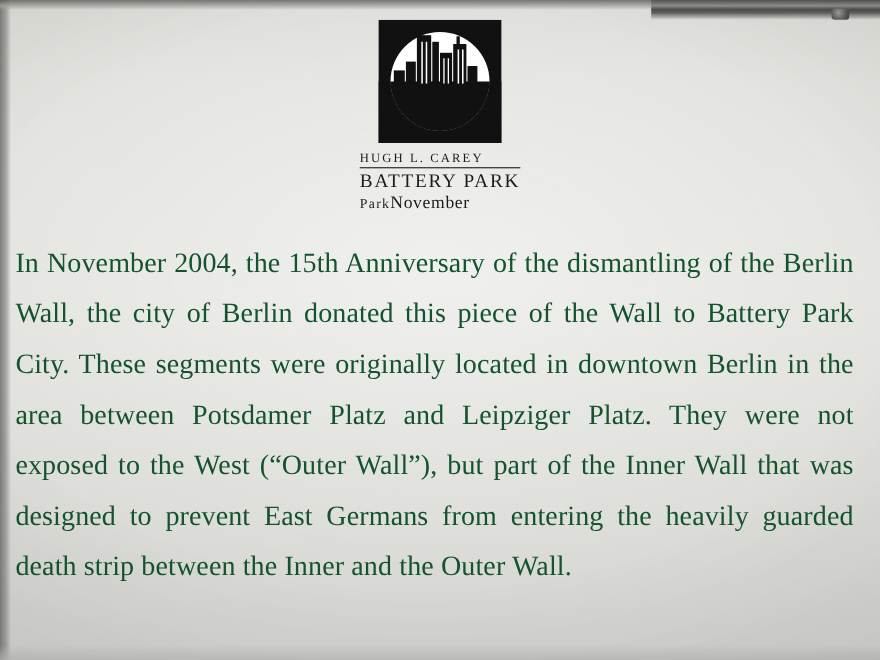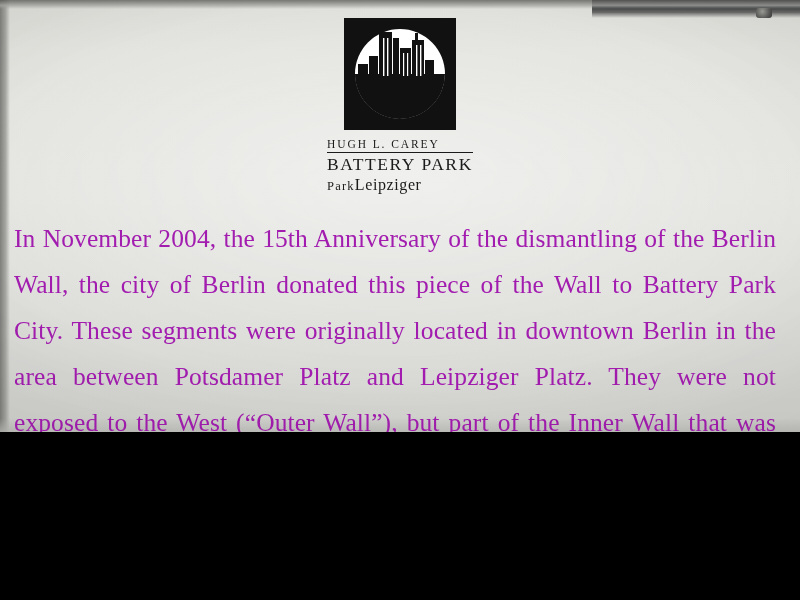--- a/index.html
+++ b/index.html
@@ -3,21 +3,21 @@
 <meta charset="utf-8">
 <style>
   html, body {
     margin: 0;
     padding: 0;
     background: #000;
   }
   #photo {
     position: relative;
     width: 800px;
-    height: 432px;
+    height: 600px;
     overflow: hidden;
     background: #d9d9d4;
     font-family: "Liberation Serif", serif;
   }
   
   .plaque-surface {
     position: absolute;
     inset: 0;
     background:
       radial-gradient(ellipse 120% 90% at 50% 40%, rgba(255,255,255,0.55) 0%, rgba(255,255,255,0.0) 70%),
@@ -114,21 +114,21 @@
     font-size: 12.5px;
     letter-spacing: 1.2px;
   }
 
   
   .plaque-text {
     position: absolute;
     left: 14px;
     top: 216px;
     width: 762px;
-    color: #a21caf;
+    color: #14532d;
     font-family: "Liberation Serif", serif;
     font-size: 25.5px;
     line-height: 46px;
     text-align: justify;
     text-align-last: left;
     letter-spacing: 0.1px;
   }
   .plaque-text p { margin: 0; }
 
   
@@ -189,21 +189,21 @@
 
         <path d="M101 56 A45 45 0 0 1 56 101 L56 112 L112 112 L112 56 Z" fill="#111111"></path>
         <path d="M11 56 A45 45 0 0 0 56 101 L56 112 L0 112 L0 56 Z" fill="#111111"></path>
       </svg>
     </div>
 
     <div class="logo-words">
       <div class="logo-line1">Hugh L. Carey</div>
       <div class="logo-line2">Battery Park</div>
       <div class="logo-line3">
-        <span class="small">Park</span><span>Leipziger</span>
+        <span class="small">Park</span><span>November</span>
       </div>
     </div>
 
   </div>
 
   <div class="plaque-text">
     <p>In November 2004, the 15th Anniversary of the dismantling of the Berlin Wall, the city of Berlin donated this piece of the Wall to Battery Park City. These segments were originally located in downtown Berlin in the area between Potsdamer Platz and Leipziger Platz. They were not exposed to the West (“Outer Wall”), but part of the Inner Wall that was designed to prevent East Germans from entering the heavily guarded death strip between the Inner and the Outer Wall.</p>
   </div>
 
   <div class="soft"></div>

